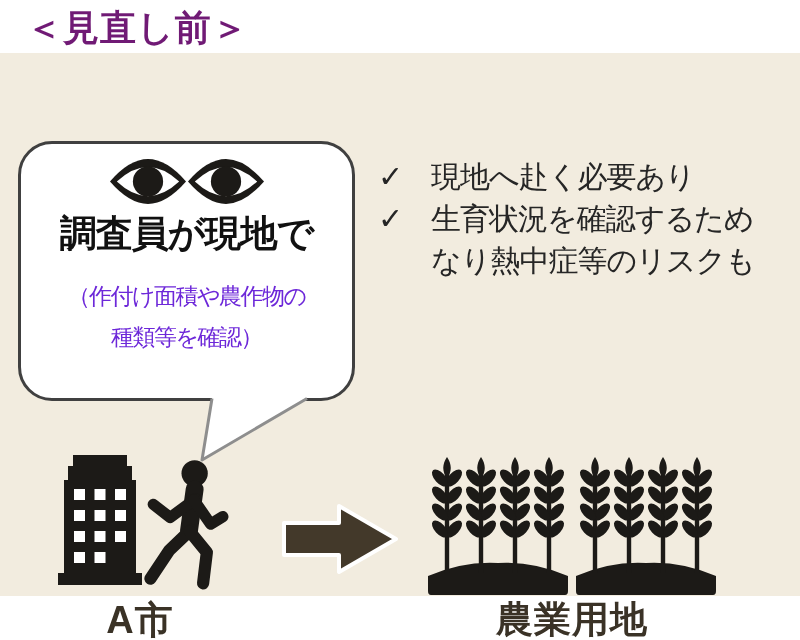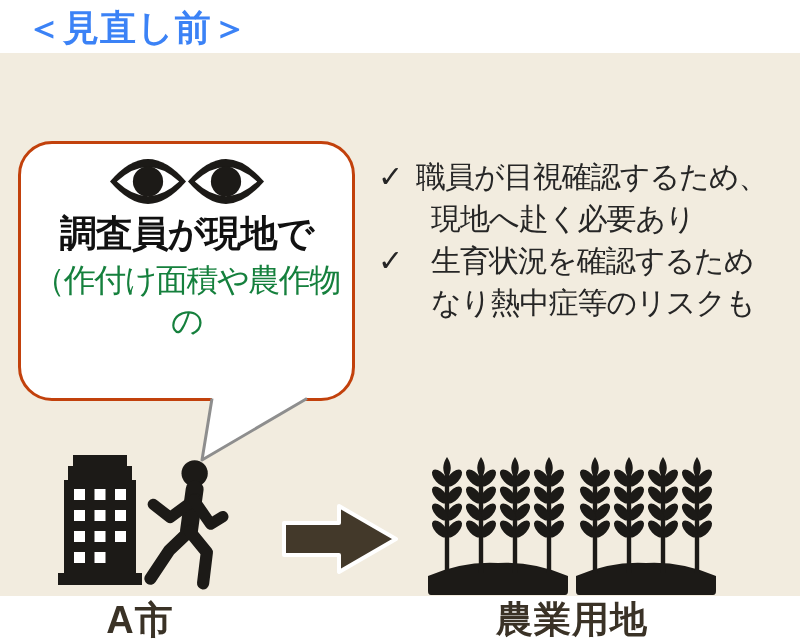--- a/index.html
+++ b/index.html
@@ -4,41 +4,41 @@
 <style>
   html,body{margin:0;padding:0;}
   body{
     width:800px;height:640px;background:#ffffff;overflow:hidden;
     font-family:"Liberation Sans","DejaVu Sans",sans-serif;
     -webkit-font-smoothing:antialiased;
   }
   .page{position:relative;width:800px;height:640px;background:#ffffff;}
   .page-title{
     position:absolute;left:26px;top:4px;
-    font-size:36px;font-weight:bold;color:#3b82f6;letter-spacing:1px;
+    font-size:36px;font-weight:bold;color:#701a75;letter-spacing:1px;
   }
   .panel{
     position:absolute;left:0;top:53px;width:800px;height:543px;
     background:#f2ecdf;
   }
   
   .bubble{
     position:absolute;left:18px;top:88px;width:331px;height:254px;
-    background:#ffffff;border:3px solid #c2410c;border-radius:34px;
+    background:#ffffff;border:3px solid #404040;border-radius:34px;
     z-index:4;text-align:center;
   }
   .bubble-tail{position:absolute;left:190px;top:344px;z-index:5;}
   .eyes{margin:14px auto 2px auto;width:156px;height:47px;}
   .bubble-heading{
     font-size:37px;font-weight:bold;color:#111111;line-height:45px;
     letter-spacing:-1px;
   }
   .bubble-note{
-    font-size:32px;color:#15803d;line-height:41px;letter-spacing:-1.5px;
-    margin-top:4px;
+    font-size:23px;color:#6d28d9;line-height:41px;letter-spacing:-1.5px;
+    margin-top:20px;
   }
   
   .checklist{
     position:absolute;left:378px;top:103px;width:422px;
     font-size:30px;color:#262626;line-height:42px;letter-spacing:-1px;
   }
   .check-item{display:flex;align-items:flex-start;}
   .check-glyph{
     flex:0 0 38px;width:38px;font-size:30px;color:#262626;
   }
@@ -73,32 +73,32 @@
           <path d="M1,24 Q21,1 40,1 Q59,1 79,24 Q59,47 40,47 Q21,47 1,24 Z" fill="#1c1a17"></path>
           <path d="M8,24 Q24,9 40,9 Q56,9 72,24 Q56,39 40,39 Q24,39 8,24 Z" fill="#ffffff"></path>
           <circle cx="40" cy="24" r="15.5" fill="#1c1a17"></circle>
         </g>
       </svg>
       <div class="bubble-heading">
         <div>調査員が現地で</div>
       </div>
       <div class="bubble-note">
         <div>（作付け面積や農作物の</div>
+        <div>種類等を確認）</div>
       </div>
     </div>
     <svg class="bubble-tail" width="125" height="66" viewBox="0 0 125 66" aria-hidden="true">
       <polygon points="22,1 117,1 12,63" fill="#ffffff"></polygon>
       <path d="M117,1.5 L12,63 L22,1.5" fill="none" stroke="#8e8e8e" stroke-width="3" stroke-linejoin="round"></path>
     </svg>
 
     <div class="checklist">
       <div class="check-item">
         <span class="check-glyph">✓</span>
         <div class="check-lines">
-          <div>職員が目視確認するため、</div>
           <div class="cont">現地へ赴く必要あり</div>
         </div>
       </div>
       <div class="check-item">
         <span class="check-glyph">✓</span>
         <div class="check-lines">
           <div class="cont">生育状況を確認するため</div>
           <div class="cont">なり熱中症等のリスクも</div>
         </div>
       </div>

